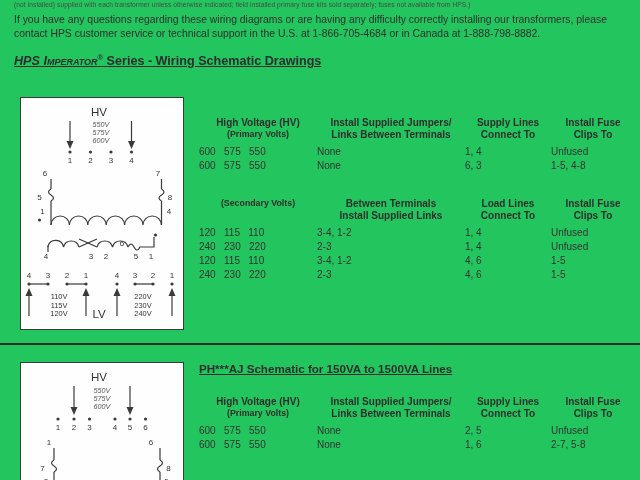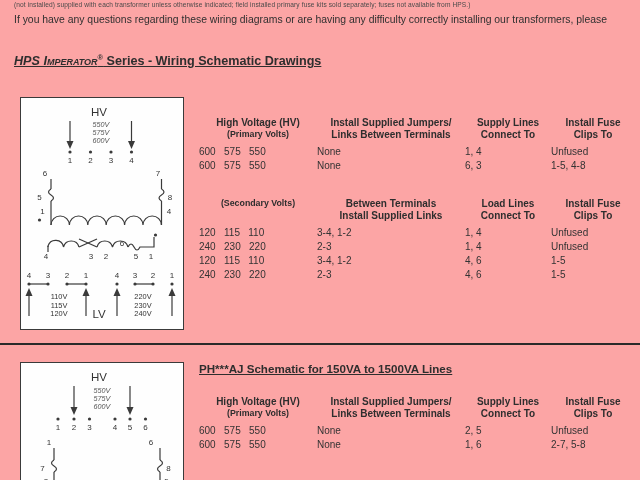--- a/index.html
+++ b/index.html
@@ -1,19 +1,19 @@
 <!DOCTYPE html>
 <html><head>
 <meta charset="utf-8">
 <style>
   * { margin:0; padding:0; box-sizing:border-box; }
   html,body { background:#fff; }
   .page {
     position:relative; width:640px; height:480px; overflow:hidden;
-    background:#fca5a5; color:#2e2e2e;
+    background:#22c55e; color:#2e2e2e;
     font-family:"Liberation Sans", sans-serif;
   }
   .fineprint {
     position:absolute; left:14px; top:1px; width:620px;
     font-size:6.6px; color:#4a4a4a; letter-spacing:.1px; white-space:nowrap;
   }
   .intro {
     position:absolute; left:14px; top:13px; width:620px;
     font-size:10.4px; line-height:13.5px; color:#2f2f2f;
   }
@@ -57,20 +57,21 @@
 </style>
 </head>
 <body>
 
 <div class="page">
 
   <div class="fineprint">(not installed) supplied with each transformer unless otherwise indicated; field installed primary fuse kits sold separately; fuses not available from HPS.)</div>
 
   <div class="intro">
     <div>If you have any questions regarding these wiring diagrams or are having any difficulty correctly installing our transformers, please</div>
+    <div>contact HPS customer service or technical support in the U.S. at 1-866-705-4684 or in Canada at 1-888-798-8882.</div>
   </div>
 
   <div class="series-heading"><span class="brand">HPS Imperator</span><sup>®</sup><span> Series - Wiring Schematic Drawings</span></div>
 
   <div class="schembox box1">
     <svg viewBox="0 0 161 230" width="161" height="230">
       <text class="t11 mid" x="78" y="18">HV</text>
 
       <line class="ln" x1="49" y1="23" x2="49" y2="44"></line>
       <path class="fl" d="M45.5,43 L52.5,43 L49,51 Z"></path>

